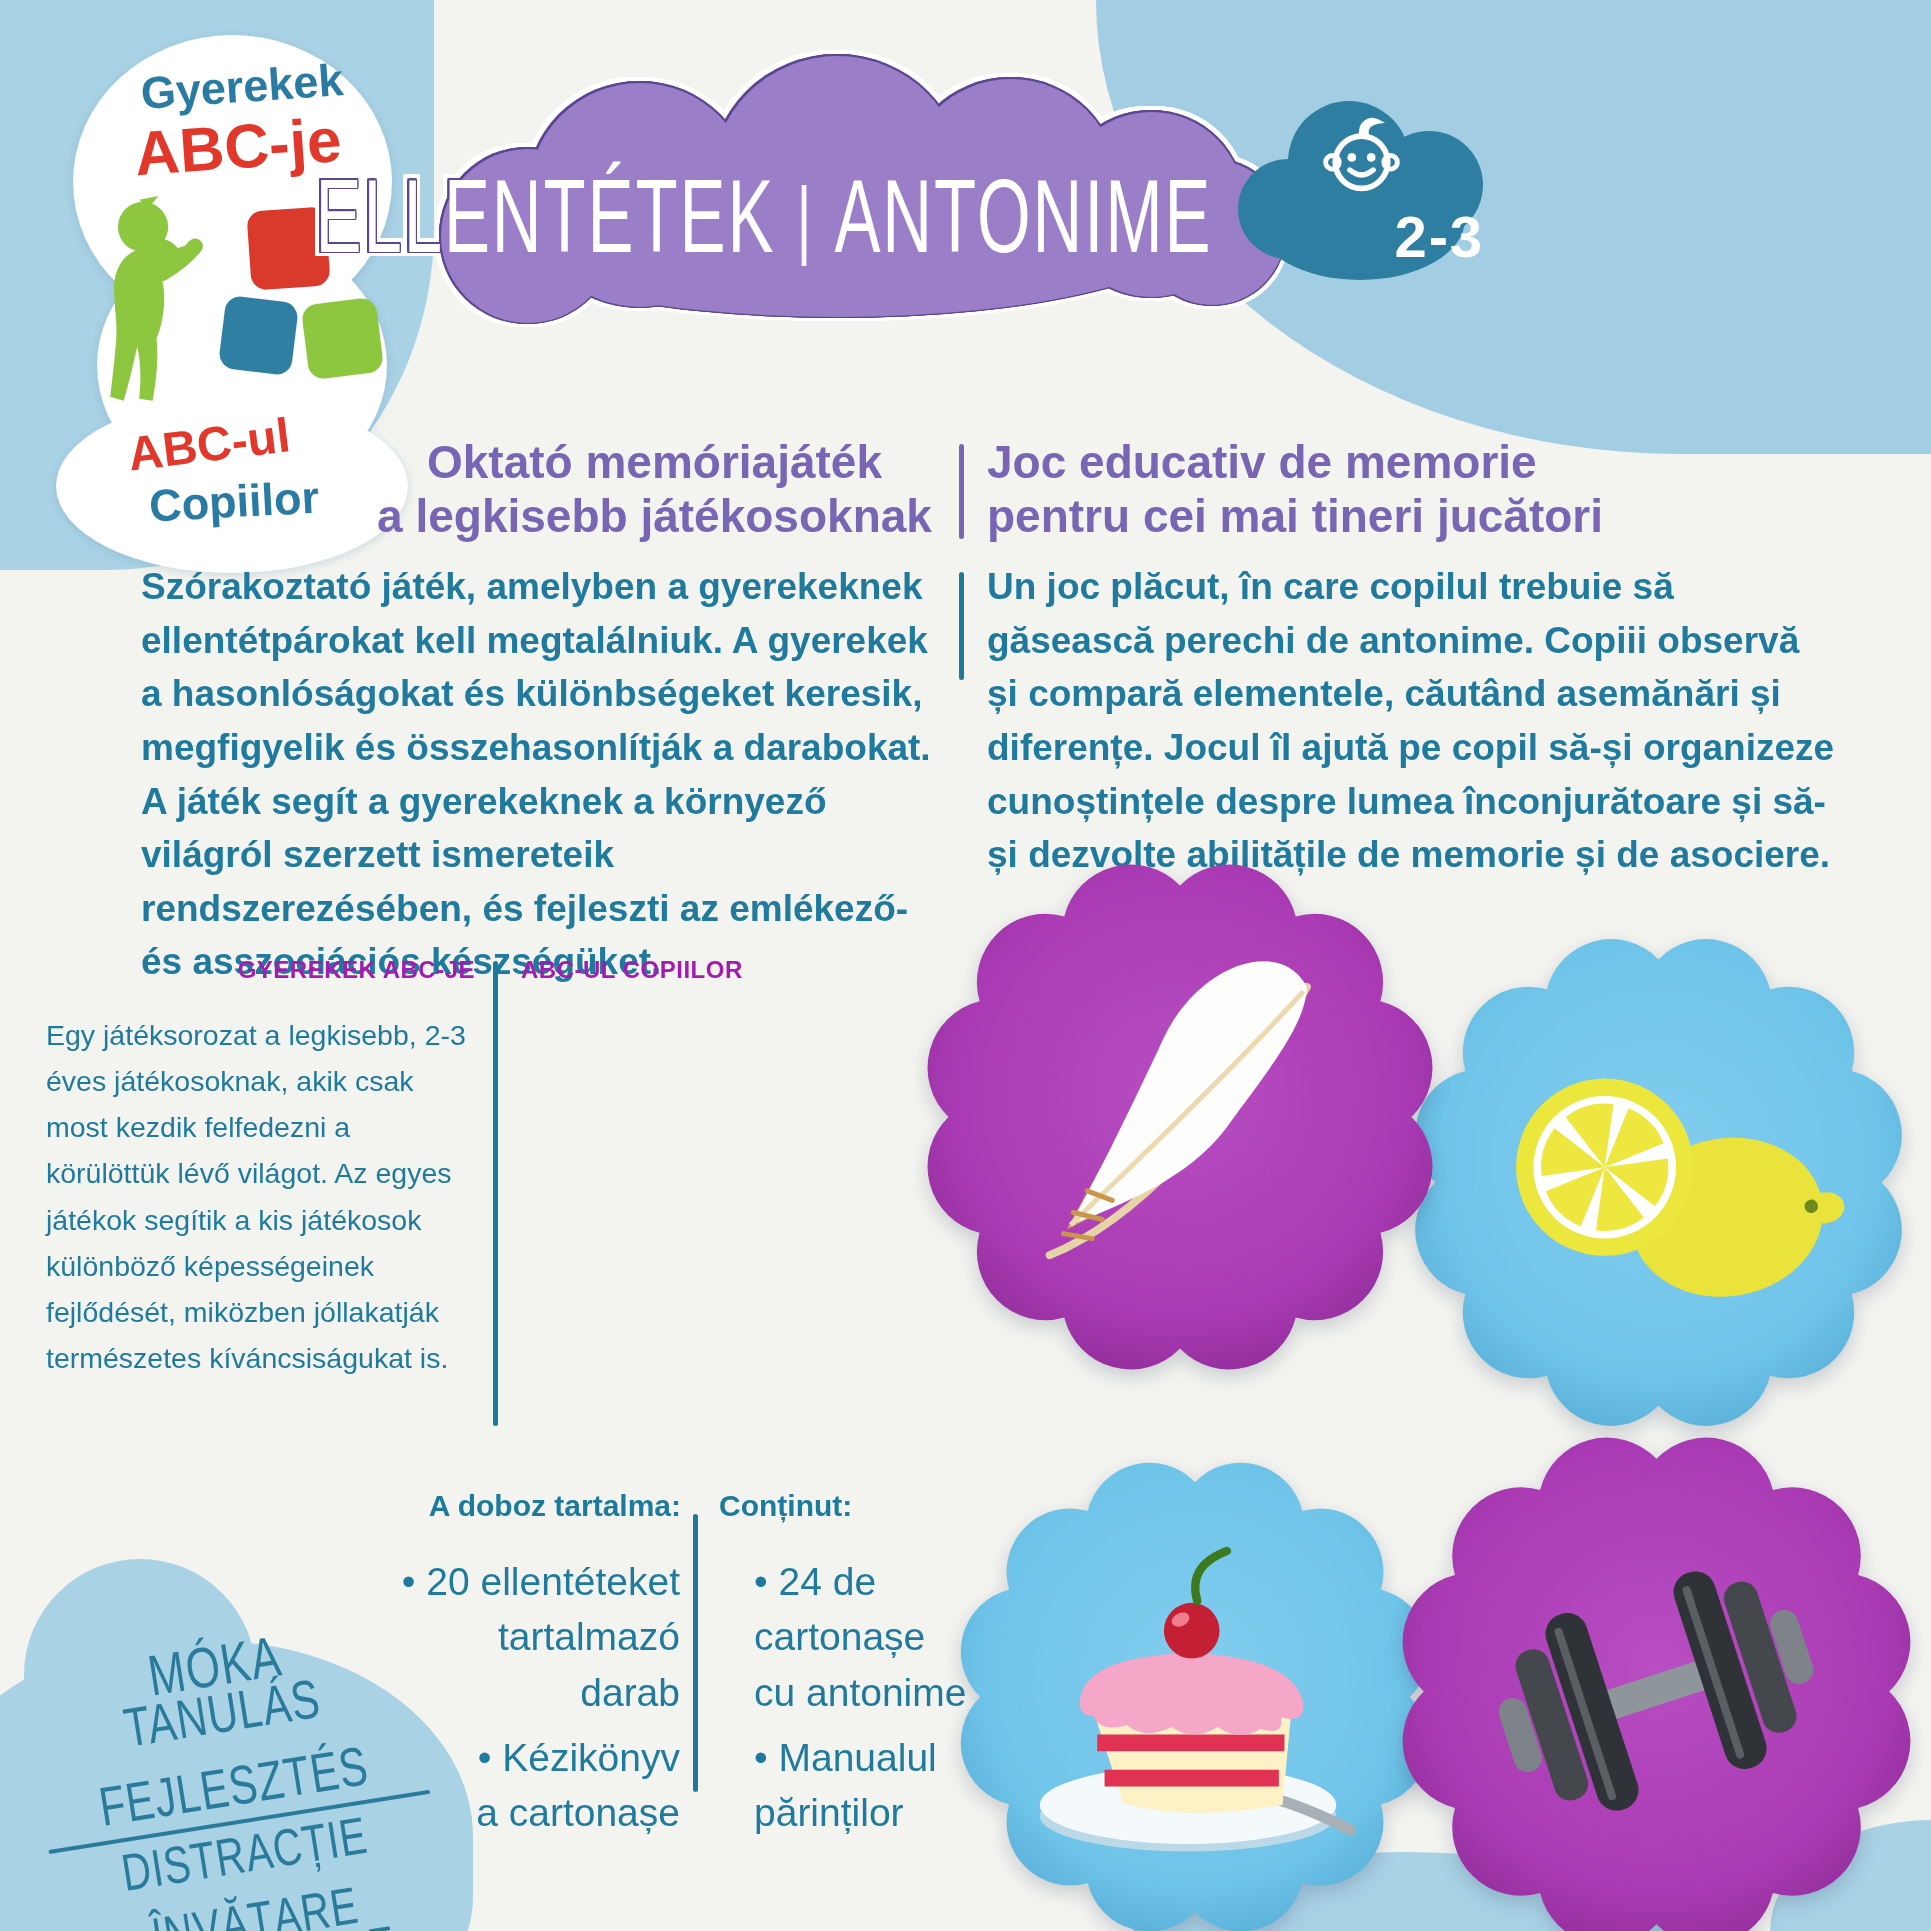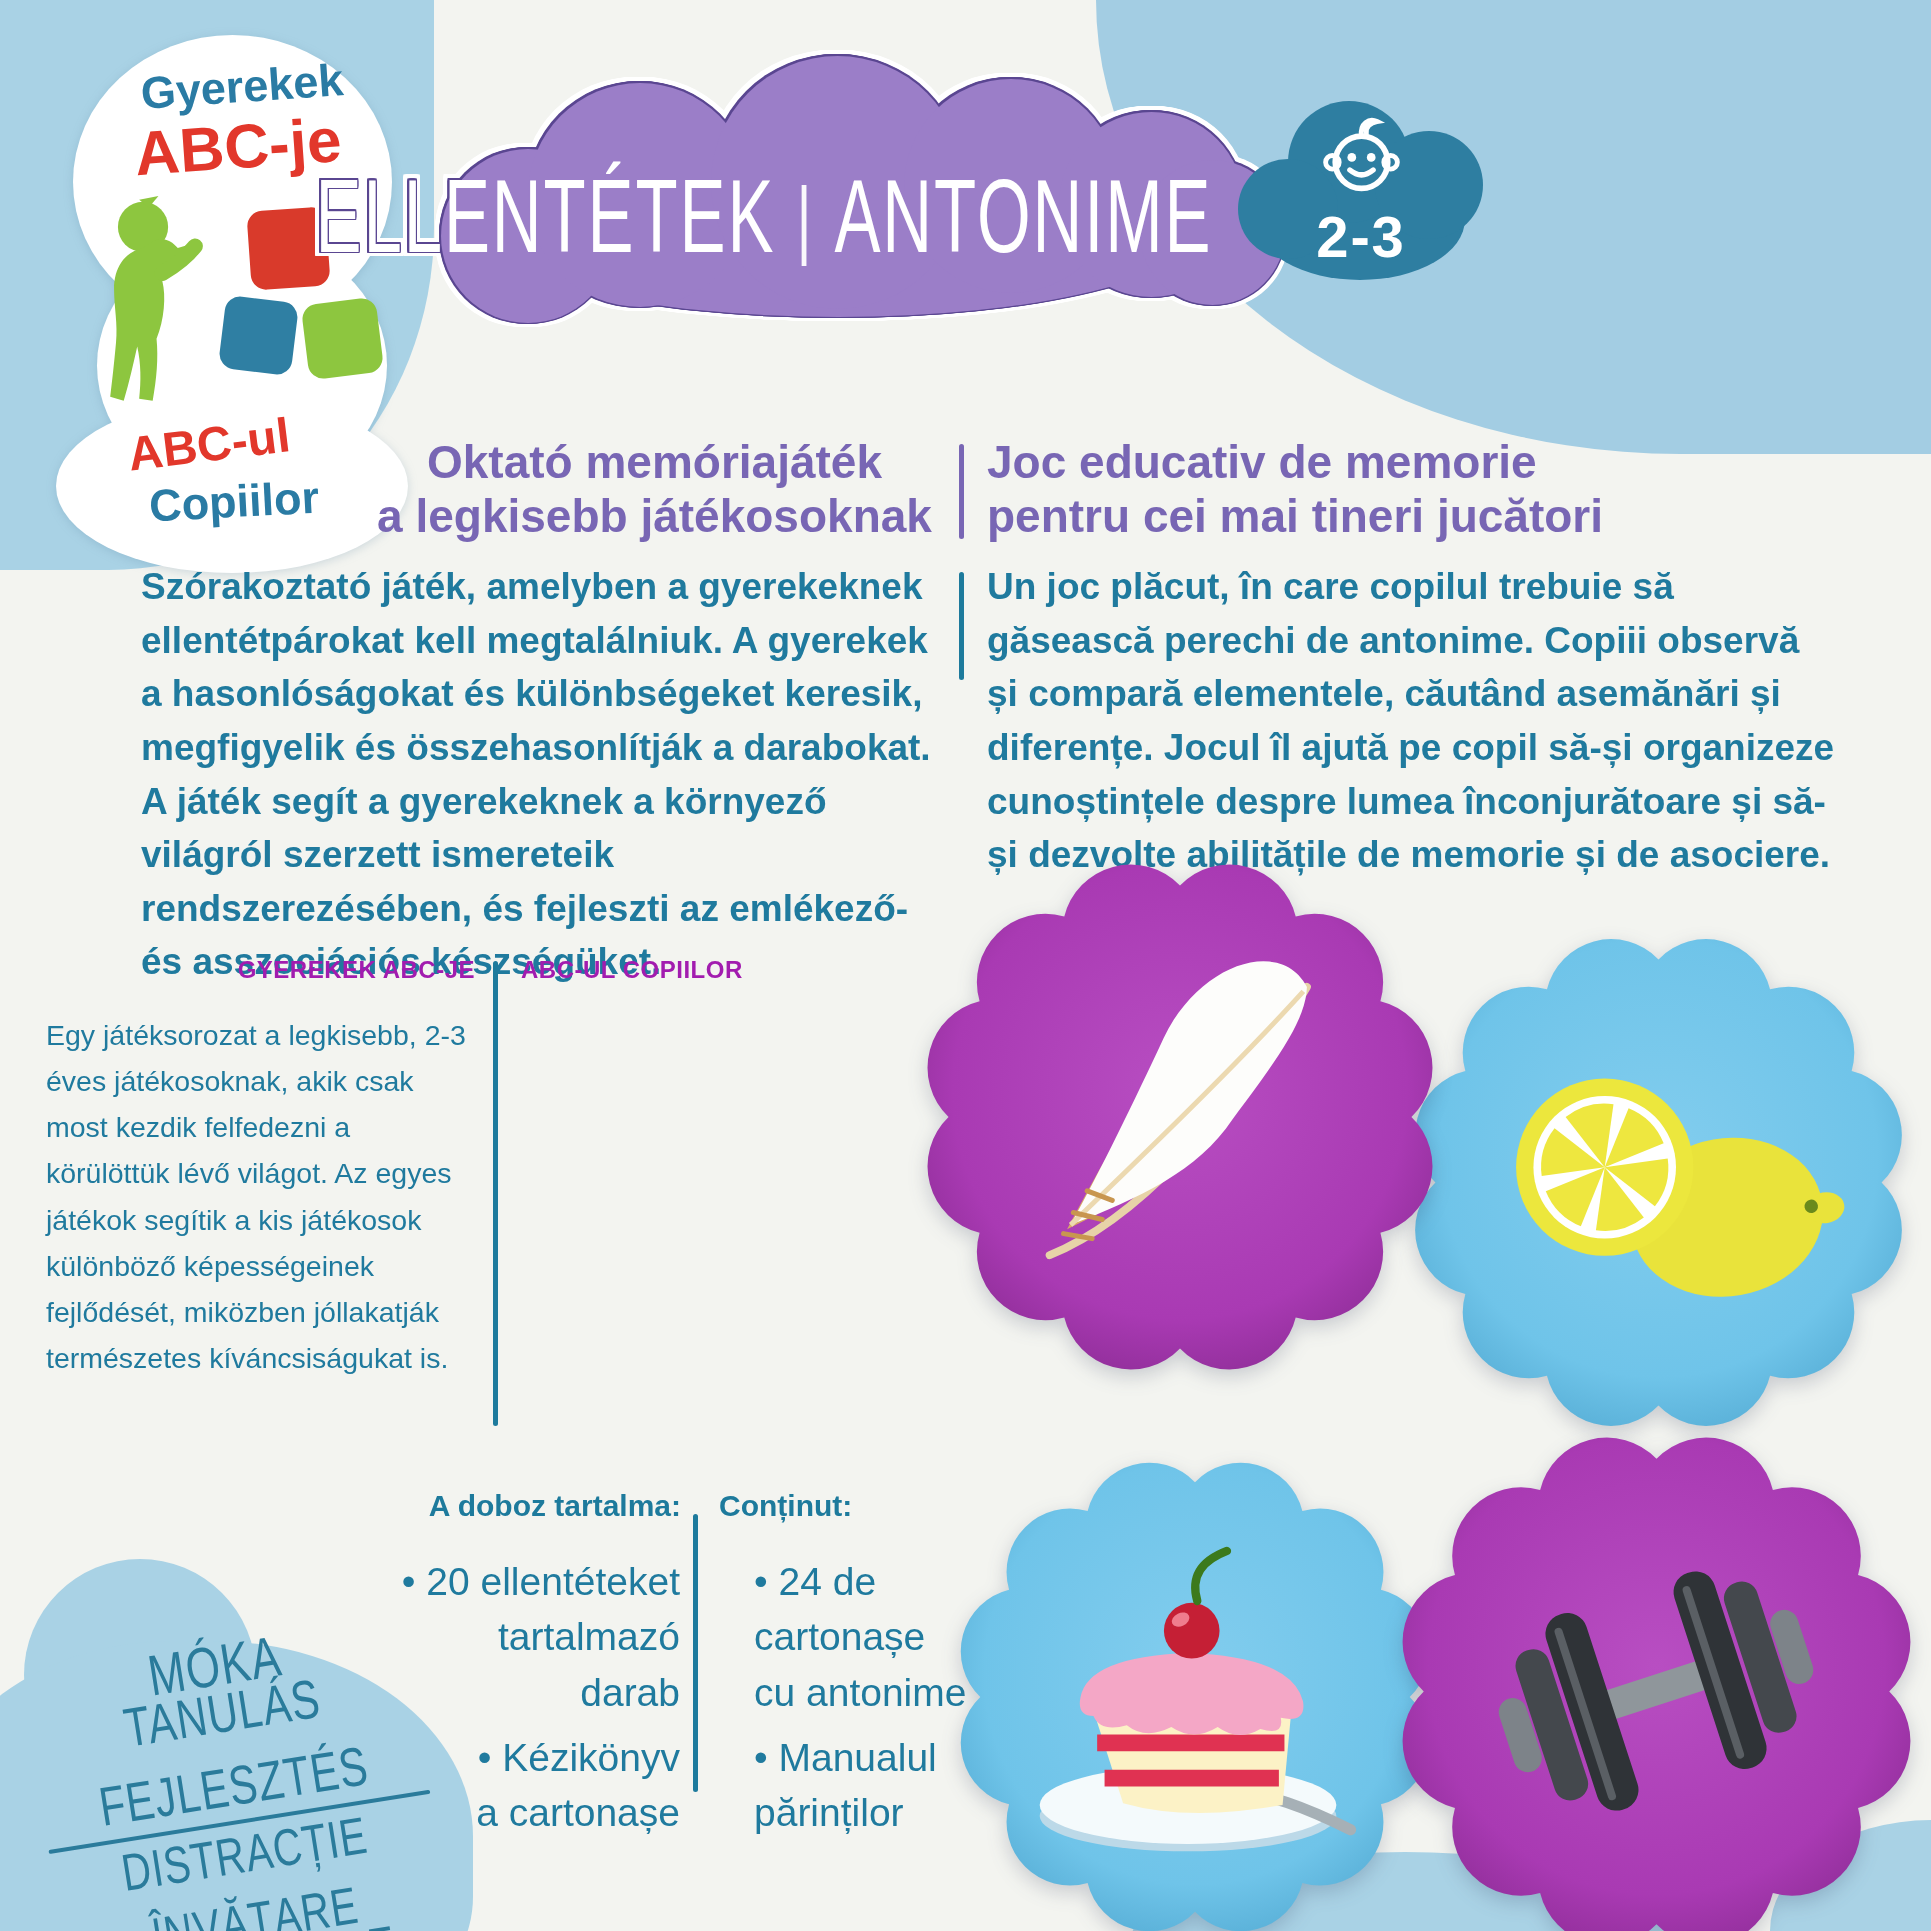--- a/index.html
+++ b/index.html
@@ -58,21 +58,21 @@
   .title-sep{font-weight:300;font-size:58px;opacity:.95;}
 
   
   .age-cloud{left:1238px;top:89px;width:246px;height:217px;z-index:3;}
   .age-cloud .bump{position:absolute;background:#2e7ea1;border-radius:50%;}
   .ac-base{left:17.4px;top:70px;width:210px;height:121px;border-radius:60px;}
   .ac1{left:50px;top:11.6px;width:122px;height:122px;}
   .ac2{left:0px;top:70px;width:100px;height:100px;}
   .ac3{left:137px;top:42px;width:108px;height:108px;}
   .age-icon{position:absolute;left:75px;top:17.4px;width:97px;height:97px;}
-  .age-num{position:absolute;left:0;top:114px;width:100%;text-align:center;
+  .age-num{position:absolute;left:0;top:114px;width:100%;text-align:right;
            color:#fff;font-size:58px;font-weight:bold;letter-spacing:1.9px;}
 
   
   .subtitle{color:#7866b4;font-weight:bold;font-size:46px;line-height:1.17;white-space:pre-line;z-index:2;}
   .sub-hu{left:365px;top:436px;width:579px;text-align:center;}
   .sub-ro{left:987px;top:436px;width:792px;text-align:left;}
 
   
   .vdiv{width:4.8px;border-radius:2.9px;z-index:2;}
   .vdiv-purple{left:959px;top:444px;height:95px;background:#7866b4;}

